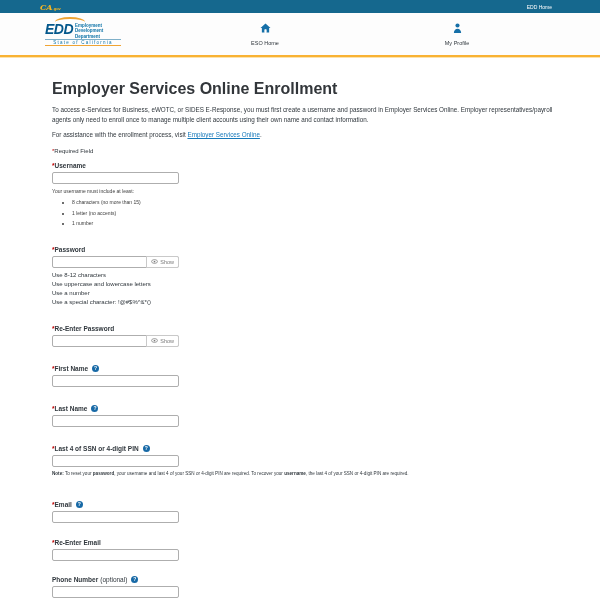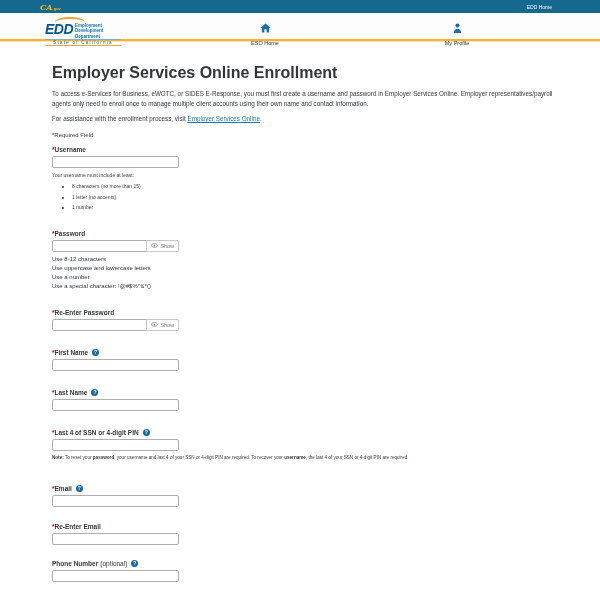--- a/index.html
+++ b/index.html
@@ -8,21 +8,21 @@
 
   
   .utility-bar { height:13px; background:#15688e; display:flex; align-items:center;
     justify-content:space-between; padding:0 48px 0 40px; }
   .cagov { color:#fdb81e; font-family:"DejaVu Serif",serif; font-style:italic;
     font-weight:bold; font-size:8px; line-height:1; cursor:pointer; }
   .cagov .gov { font-size:4px; font-family:"Liberation Sans",sans-serif; font-style:normal; }
   .edd-home-link { color:#ffffff; font-size:5px; cursor:pointer; }
 
   
-  .header { height:26px; position:relative; background:#fdfdfd; }
+  .header { height:42px; position:relative; background:#fdfdfd; }
   .edd-logo { position:absolute; left:45px; top:4px; cursor:pointer; }
   .edd-arc { width:30px; height:5px; border-top:2px solid #f0a433;
     border-radius:50% / 100% 100% 0 0; margin-left:10px; }
   .edd-main { display:flex; align-items:flex-start; margin-top:1px; }
   .edd-acronym { font-size:14px; font-weight:bold; font-style:italic; color:#04588c;
     line-height:13px; letter-spacing:-0.5px; }
   .edd-dept { width:42px; height:15px; overflow:visible; margin-left:2px; }
   .edd-dept-inner { transform:scale(0.5); transform-origin:0 0; width:200%;
     font-size:9px; font-weight:bold; color:#0f74a8; line-height:1.15;
     display:flex; flex-direction:column; }

